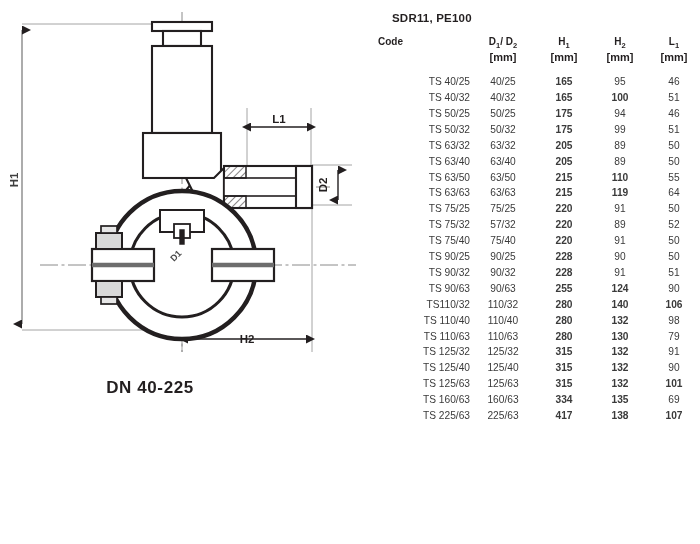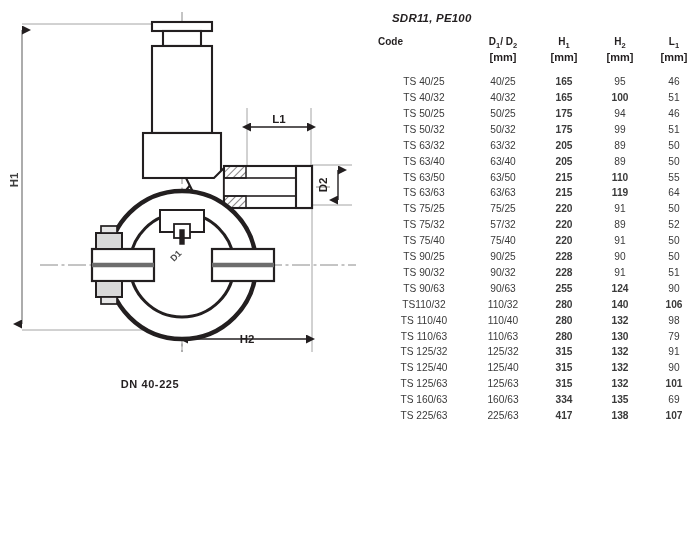--- a/index.html
+++ b/index.html
@@ -36,36 +36,35 @@
   }
 
   
   #drawing-svg { display: block; }
   .draw-caption {
     position: absolute;
     left: 0;
     top: 378px;
     width: 300px;
     text-align: center;
-    font-size: 11px;
+    font-size: 17px;
     font-weight: bold;
     letter-spacing: 0.6px;
     color: #231f20;
   }
 
   
   .tbl-title {
     position: absolute;
     left: 14px;
     top: 12px;
     font-size: 11.5px;
     font-weight: bold;
     letter-spacing: 0.2px;
     color: #231f20;
-    font-style: italic;
   }
   table.spec {
     position: absolute;
     left: 0;
     top: 36px;
     width: 322px;
     border-collapse: collapse;
     table-layout: fixed;
   }
   table.spec th {
@@ -85,21 +84,21 @@
   }
   col.c-code  { width: 92px; }
   col.c-d     { width: 66px; }
   col.c-h1    { width: 56px; }
   col.c-h2    { width: 56px; }
   col.c-l1    { width: 52px; }
 
   th.h-code { text-align: left;   padding-left: 14px; }
   th.h-d, th.h-h1, th.h-h2, th.h-l1 { text-align: center; }
 
-  td.v-code { text-align: center;   padding-left: 14px; color: #3c3c3c; }
+  td.v-code { text-align: right;   padding-left: 14px; color: #3c3c3c; }
   td.v-d    { text-align: center; color: #3c3c3c; }
   td.v-h1   { text-align: center; font-weight: bold; color: #231f20; }
   td.v-h2   { text-align: center; }
   td.v-l1   { text-align: center; }
 
   
   td.wt-bold   { font-weight: bold; color: #231f20; margin-top: 27px; }
   td.wt-normal { font-weight: normal; color: #4a4a4a; }
 
   .unit { display: block; font-weight: bold; font-size: 11px; }

